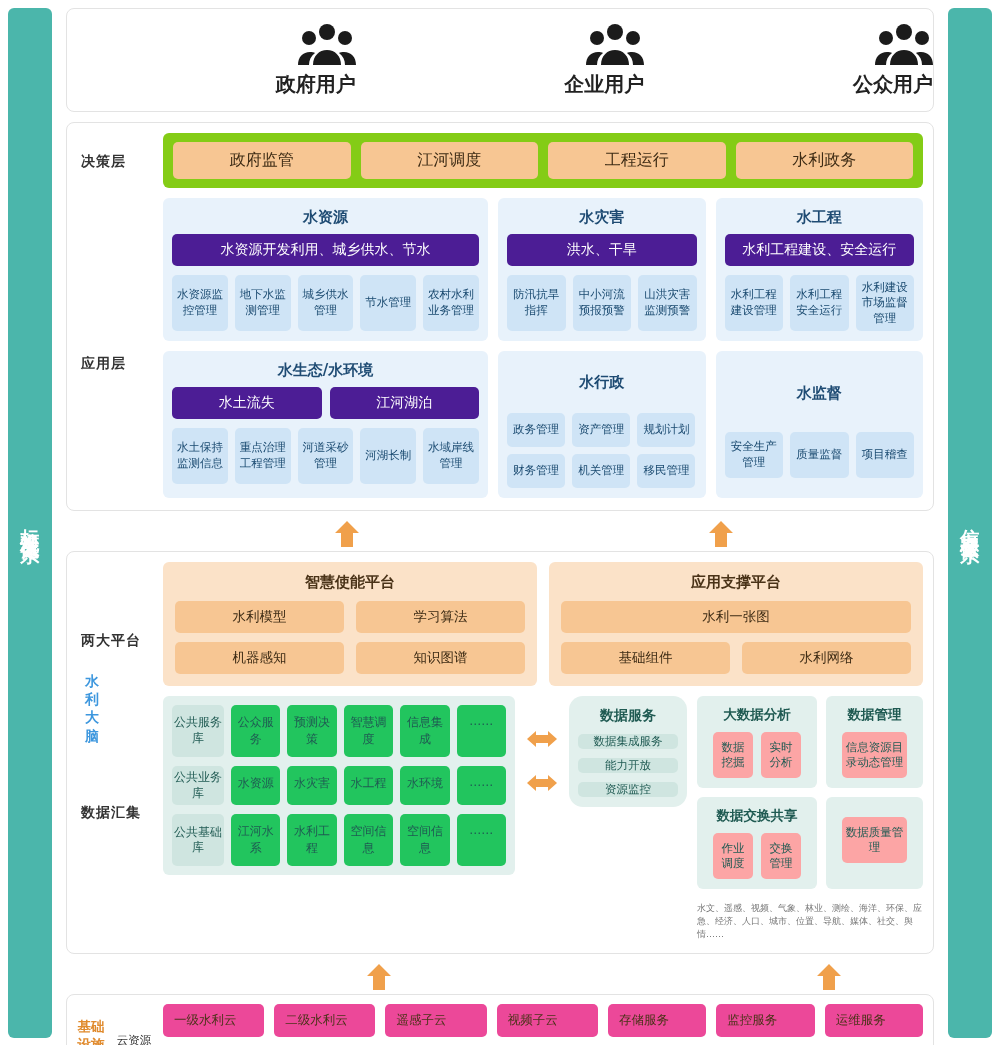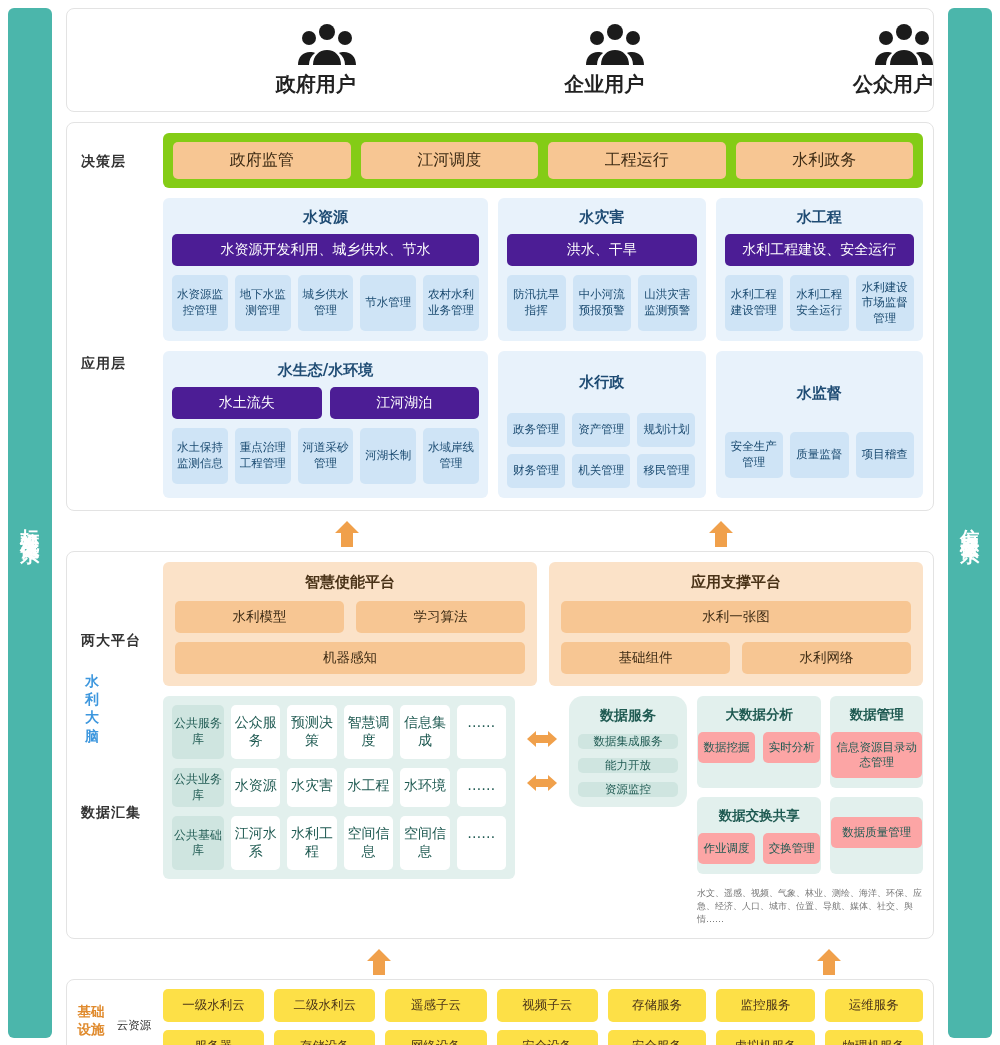--- a/index.html
+++ b/index.html
@@ -101,37 +101,37 @@
   .datarow { margin-left:86px; margin-top:10px; display:flex; gap:10px; align-items:flex-start; }
   .repos { background:#e2f0ed; border-radius:6px; padding:9px; width:352px; }
   .repo-line { display:flex; gap:7px; align-items:stretch; }
   .repo-line + .repo-line { margin-top:9px; }
   .repo-tag {
     width:52px; background:#cfe5e0; border-radius:5px; color:#1f5a52;
     font-size:12px; line-height:1.3; text-align:center;
     display:flex; align-items:center; justify-content:center; padding:4px 2px;
   }
   .repo-item {
-    flex:1; background:#ffffff; border-radius:5px; color:#1f5a52;
-    font-size:14px; text-align:center; padding:9px 2px;
+    flex:1; background:#22c55e; border-radius:5px; color:#1f5a52;
+    font-size:12px; text-align:center; padding:9px 2px;
   }
   .hz-arrows { width:34px; display:flex; flex-direction:column; gap:26px; padding-top:34px; align-items:center; }
   .hz-arrows svg { display:block; }
 
   .svc-col { width:118px; background:#e2f0ed; border-radius:14px; padding:9px 9px 10px; }
   .svc-title { text-align:center; font-size:14px; font-weight:bold; color:#1f5a52; margin:2px 0 9px; }
   .svc-item {
     background:#cfe5e0; border-radius:5px; color:#1f5a52; font-size:11.5px;
     text-align:center; padding:0 2px;
   }
   .svc-item + .svc-item { margin-top:9px; }
 
   .right-col { flex:1; display:flex; flex-direction:column; gap:9px; }
   .rc-row { display:flex; gap:9px; }
-  .rc-box { background:#e2f0ed; border-radius:6px; padding:8px 1px 10px; }
+  .rc-box { background:#e2f0ed; border-radius:6px; padding:8px 16px 10px; }
   .rc-box .rc-title { text-align:center; font-size:13.5px; font-weight:bold; color:#1f5a52; margin:2px 0 8px; }
   .rc-items { display:flex; gap:8px; }
   .rc-items .rc-item { flex:1; }
   .rc-item {
     background:#fca5a5; border-radius:5px; color:#1f5a52; font-size:11.5px;
     text-align:center; padding:8px 3px; line-height:1.3;
   }
   .footnote { font-size:9px; color:#777; line-height:1.45; margin-top:4px; }
 
   
@@ -143,22 +143,22 @@
   .infra-line { display:flex; align-items:center; margin-bottom:7px; }
   .infra-line:last-child { margin-bottom:0; }
   .infra-label { width:58px; margin-left:28px; font-size:11.5px; color:#333; text-align:center; line-height:1.3; }
   .infra-body { flex:1; }
   .cloud-grid { display:flex; gap:10px; }
   .cloud-left { flex:1.38; }
   .cloud-right { flex:1; }
   .cg-row { display:flex; gap:10px; }
   .cg-row + .cg-row { margin-top:8px; }
   .pill-orange {
-    flex:1; background:#fde047; border-radius:5px; text-align:center;
-    font-size:12.5px; color:#4a3318; padding:8px 4px;
+    flex:1; background:#ec4899; border-radius:5px; text-align:left;
+    font-size:12.5px; color:#4a3318; padding:8px 11px;
   }
 </style>
 </head>
 <body>
 
 <div class="page">
 
   <div class="rail rail-left">
     <span class="rail-text">标准规范体系</span>
   </div>
@@ -306,20 +306,21 @@
       <div class="row-label" style="top:80px;">两大平台</div>
       <div class="platforms">
         <div class="plat">
           <div class="plat-title">智慧使能平台</div>
           <div class="plat-grid">
             <div class="plat-chip">水利模型</div>
             <div class="plat-chip">学习算法</div>
           </div>
           <div class="plat-grid">
             <div class="plat-chip">机器感知</div>
+            <div class="plat-chip">知识图谱</div>
           </div>
         </div>
         <div class="plat">
           <div class="plat-title">应用支撑平台</div>
           <div class="plat-grid">
             <div class="plat-chip">水利一张图</div>
           </div>
           <div class="plat-grid">
             <div class="plat-chip">基础组件</div>
             <div class="plat-chip">水利网络</div>

